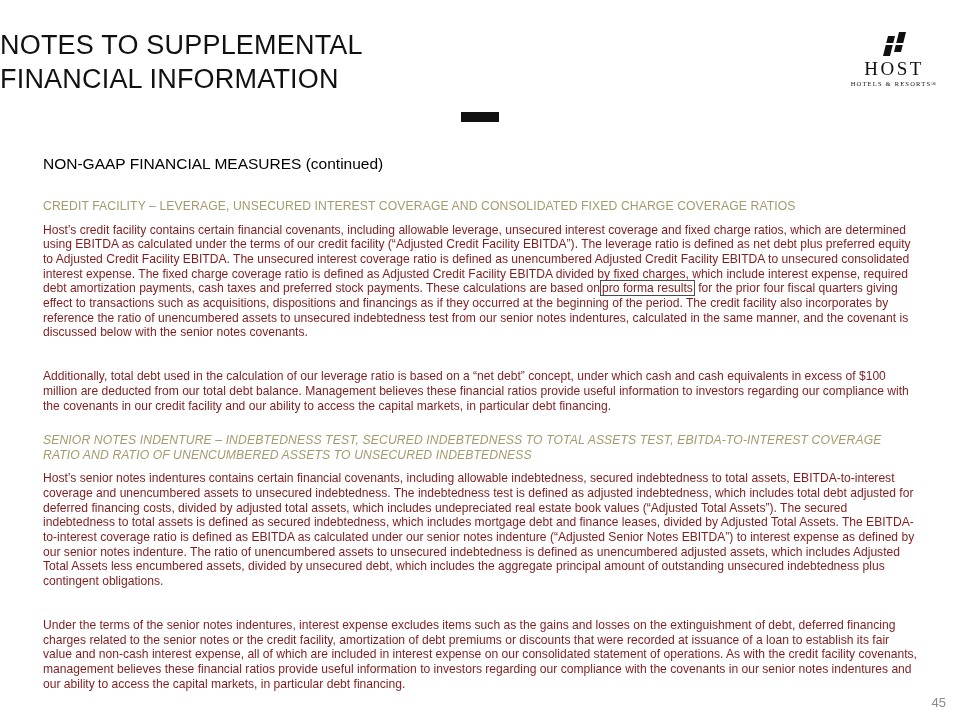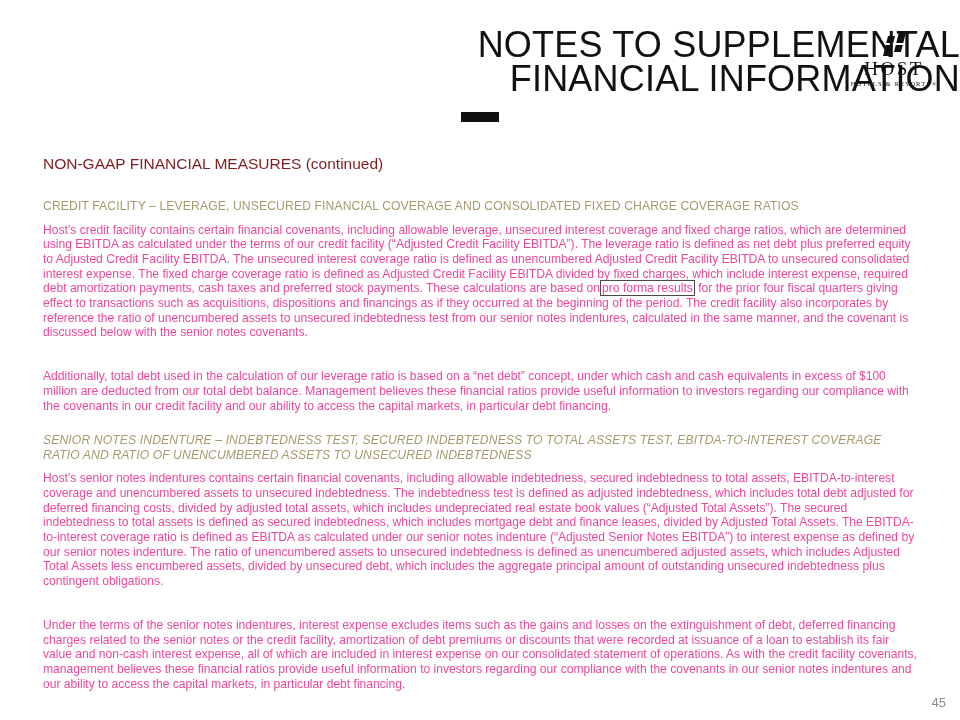--- a/index.html
+++ b/index.html
@@ -12,23 +12,23 @@
     font-family: "Liberation Sans", sans-serif;
     -webkit-font-smoothing: antialiased;
   }
 
   
   .title-block {
     position: absolute;
     top: 28px;
     left: 0;
     width: 100%;
-    text-align: right;
+    text-align: left;
     color: #111111;
-    font-size: 36px;
+    font-size: 27px;
     line-height: 34px;
     letter-spacing: 0.2px;
   }
   .title-rule {
     position: absolute;
     top: 112px;
     left: 50%;
     transform: translateX(-50%);
     width: 38px;
     height: 10px;
@@ -72,38 +72,38 @@
   }
 
   
   .content {
     position: absolute;
     left: 43px;
     right: 42px;
     top: 155px;
   }
   .section-heading {
-    color: #7f1d1d;
+    color: #000000;
     font-size: 15.5px;
     line-height: 18px;
     margin: 0;
     font-weight: normal;
   }
   .sub-heading {
     color: #A59A6E;
     font-size: 12.2px;
     line-height: 14.5px;
     margin: 0;
     font-weight: normal;
     letter-spacing: 0.1px;
   }
   .sub-heading.first { margin-top: 26px; }
   .sub-heading.second { margin-top: 20px; font-style: italic; }
   .body-para {
-    color: #ec4899;
+    color: #7f1d1d;
     font-size: 12.1px;
     line-height: 14.7px;
     margin: 9px 0 0 0;
     text-align: left;
   }
   .body-para.follow { margin-top: 29px; }
   .boxed {
     border: 1px solid #4a4a4a;
     padding: 0 1px;
   }
@@ -137,21 +137,21 @@
         <div class="blk b2"></div>
       </div>
   </div>
   <div class="logo-name">HOST</div>
   <div class="logo-tagline">HOTELS &amp; RESORTS®</div>
 </div>
 
 <div class="content">
   <h1 class="section-heading">NON-GAAP FINANCIAL MEASURES (continued)</h1>
 
-  <h2 class="sub-heading first">CREDIT FACILITY – LEVERAGE, UNSECURED FINANCIAL COVERAGE AND CONSOLIDATED FIXED CHARGE COVERAGE RATIOS</h2>
+  <h2 class="sub-heading first">CREDIT FACILITY – LEVERAGE, UNSECURED INTEREST COVERAGE AND CONSOLIDATED FIXED CHARGE COVERAGE RATIOS</h2>
   <p class="body-para"><span>Host’s credit facility contains certain financial covenants, including allowable leverage, unsecured interest coverage and fixed charge ratios, which are determined using EBITDA as calculated under the terms of our credit facility (“Adjusted Credit Facility EBITDA”). The leverage ratio is defined as net debt plus preferred equity to Adjusted Credit Facility EBITDA. The unsecured interest coverage ratio is defined as unencumbered Adjusted Credit Facility EBITDA to unsecured consolidated interest expense. The fixed charge coverage ratio is defined as Adjusted Credit Facility EBITDA divided by fixed charges, which include interest expense, required debt amortization payments, cash taxes and preferred stock payments. These calculations are based on</span><span class="boxed">pro forma results</span> <span>for the prior four fiscal quarters giving effect to transactions such as acquisitions, dispositions and financings as if they occurred at the beginning of the period. The credit facility also incorporates by reference the ratio of unencumbered assets to unsecured indebtedness test from our senior notes indentures, calculated in the same manner, and the covenant is discussed below with the senior notes covenants.</span></p>
   <p class="body-para follow">Additionally, total debt used in the calculation of our leverage ratio is based on a “net debt” concept, under which cash and cash equivalents in excess of $100 million are deducted from our total debt balance. Management believes these financial ratios provide useful information to investors regarding our compliance with the covenants in our credit facility and our ability to access the capital markets, in particular debt financing.</p>
 
   <h2 class="sub-heading second">SENIOR NOTES INDENTURE – INDEBTEDNESS TEST, SECURED INDEBTEDNESS TO TOTAL ASSETS TEST, EBITDA-TO-INTEREST COVERAGE RATIO AND RATIO OF UNENCUMBERED ASSETS TO UNSECURED INDEBTEDNESS</h2>
   <p class="body-para">Host’s senior notes indentures contains certain financial covenants, including allowable indebtedness, secured indebtedness to total assets, EBITDA-to-interest coverage and unencumbered assets to unsecured indebtedness. The indebtedness test is defined as adjusted indebtedness, which includes total debt adjusted for deferred financing costs, divided by adjusted total assets, which includes undepreciated real estate book values (“Adjusted Total Assets”). The secured indebtedness to total assets is defined as secured indebtedness, which includes mortgage debt and finance leases, divided by Adjusted Total Assets. The EBITDA-to-interest coverage ratio is defined as EBITDA as calculated under our senior notes indenture (“Adjusted Senior Notes EBITDA”) to interest expense as defined by our senior notes indenture. The ratio of unencumbered assets to unsecured indebtedness is defined as unencumbered adjusted assets, which includes Adjusted Total Assets less encumbered assets, divided by unsecured debt, which includes the aggregate principal amount of outstanding unsecured indebtedness plus contingent obligations.</p>
   <p class="body-para follow">Under the terms of the senior notes indentures, interest expense excludes items such as the gains and losses on the extinguishment of debt, deferred financing charges related to the senior notes or the credit facility, amortization of debt premiums or discounts that were recorded at issuance of a loan to establish its fair value and non-cash interest expense, all of which are included in interest expense on our consolidated statement of operations. As with the credit facility covenants, management believes these financial ratios provide useful information to investors regarding our compliance with the covenants in our senior notes indentures and our ability to access the capital markets, in particular debt financing.</p>
 </div>
 
 <div class="page-number">45</div>
 

